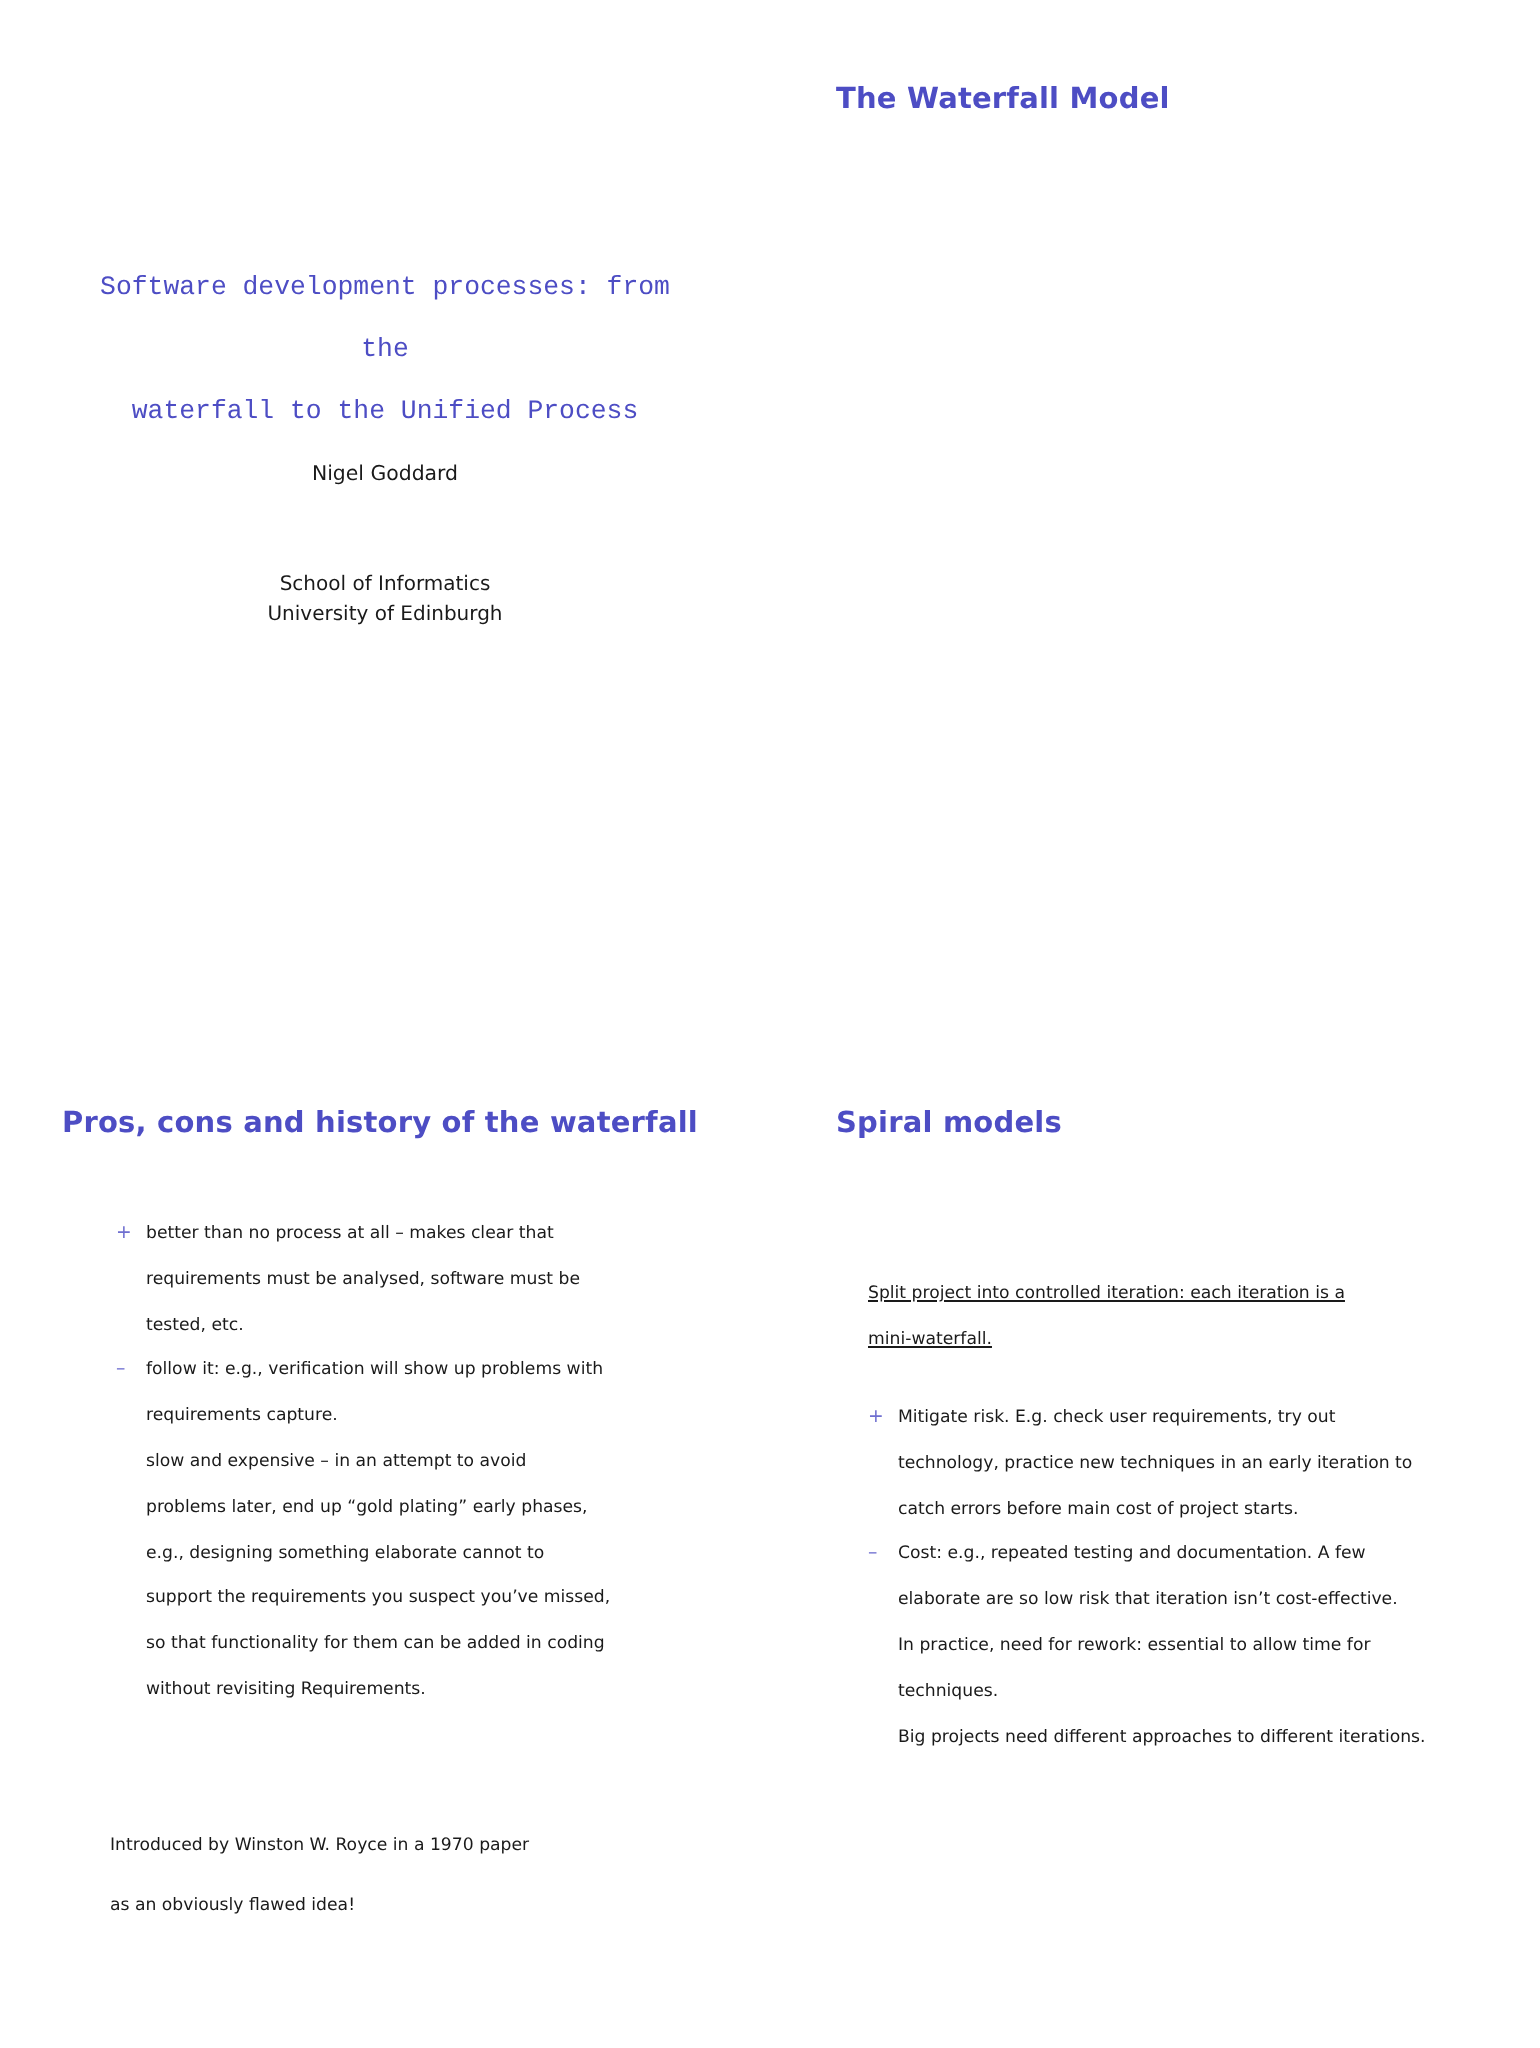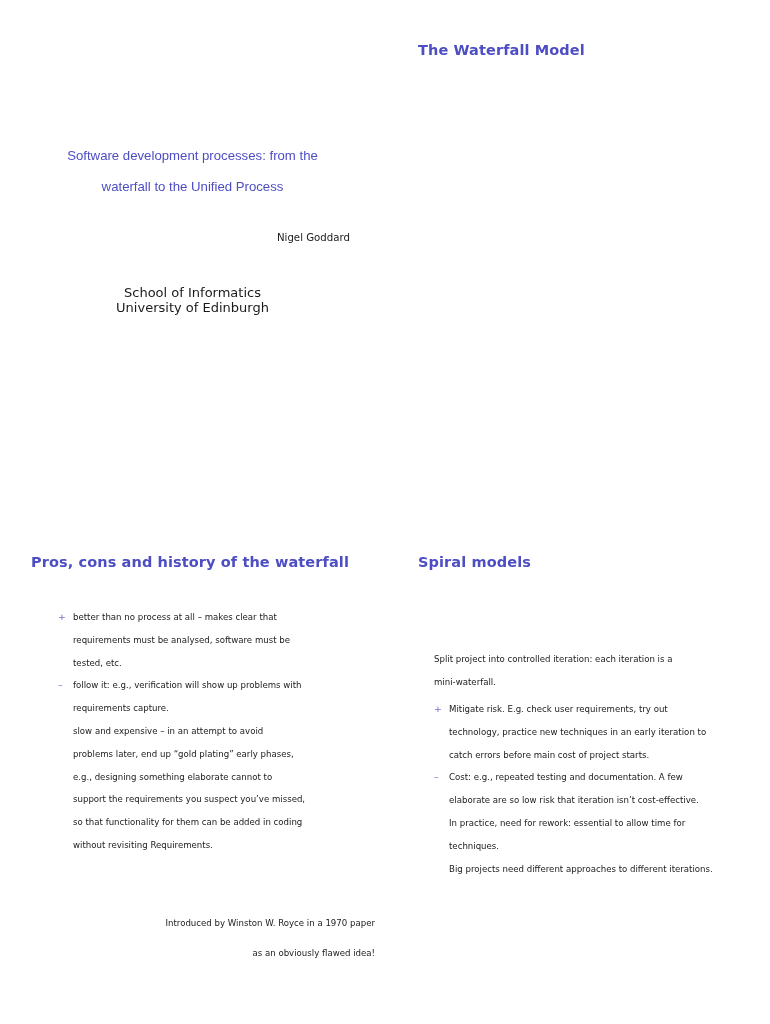--- a/index.html
+++ b/index.html
@@ -40,46 +40,46 @@
     font-size: 14.5px;
     font-weight: 700;
     letter-spacing: 0.1px;
     white-space: nowrap;
   }
 
   
   .deck-title {
     position: absolute;
     left: 35px;
-    top: 140px;
+    top: 128px;
     width: 315px;
     text-align: center;
     color: #4d4dc4;
     font-size: 13.2px;
     line-height: 31px;
-    font-family: Liberation Sans, sans-serif;
+    font-family: Liberation Mono, monospace;
   }
   .author {
     position: absolute;
     left: 35px;
     top: 232px;
     width: 315px;
-    text-align: right;
+    text-align: center;
     color: #1a1a1a;
     font-size: 10.2px;
     font-family: "DejaVu Sans", sans-serif;
   }
   .affiliation {
     position: absolute;
     left: 35px;
     top: 286px;
     width: 315px;
     text-align: center;
     color: #1a1a1a;
-    font-size: 13px;
+    font-size: 10px;
     line-height: 14.5px;
     font-family: "DejaVu Sans", sans-serif;
   }
 
   
   .body-text {
     position: absolute;
     color: #1a1a1a;
     font-family: "DejaVu Sans", sans-serif;
     font-size: 8.6px;
@@ -142,30 +142,30 @@
         <div>requirements capture.</div>
         <div>slow and expensive – in an attempt to avoid</div>
         <div>problems later, end up “gold plating” early phases,</div>
         <div>e.g., designing something elaborate cannot to</div>
         <div>support the requirements you suspect you’ve missed,</div>
         <div>so that functionality for them can be added in coding</div>
         <div>without revisiting Requirements.</div>
       </div>
     </div>
 
-    <div class="body-text" style="left:55px; top:396px; width:320px; line-height:30px;text-align:right;">
+    <div class="body-text" style="left:55px; top:396px; width:320px; line-height:30px;">
       <div>Introduced by Winston W. Royce in a 1970 paper</div>
       <div>as an obviously flawed idea!</div>
     </div>
   </div>
 
   <div class="slide" id="slide-spiral">
     <div class="slide-heading" style="left:33px; top:42px;">Spiral models</div>
 
-    <div class="body-text" style="left:49px; top:136px; width:320px;">
+    <div class="body-text" style="left:49px; top:124px; width:320px;text-decoration:underline;">
       <div>Split project into controlled iteration: each iteration is a</div>
       <div>mini-waterfall.</div>
     </div>
 
     <div class="body-text" style="left:49px; top:186px; width:325px;">
 
       <div class="bullet">
         <span class="marker">+</span>
         <div>Mitigate risk. E.g. check user requirements, try out</div>
         <div>technology, practice new techniques in an early iteration to</div>

